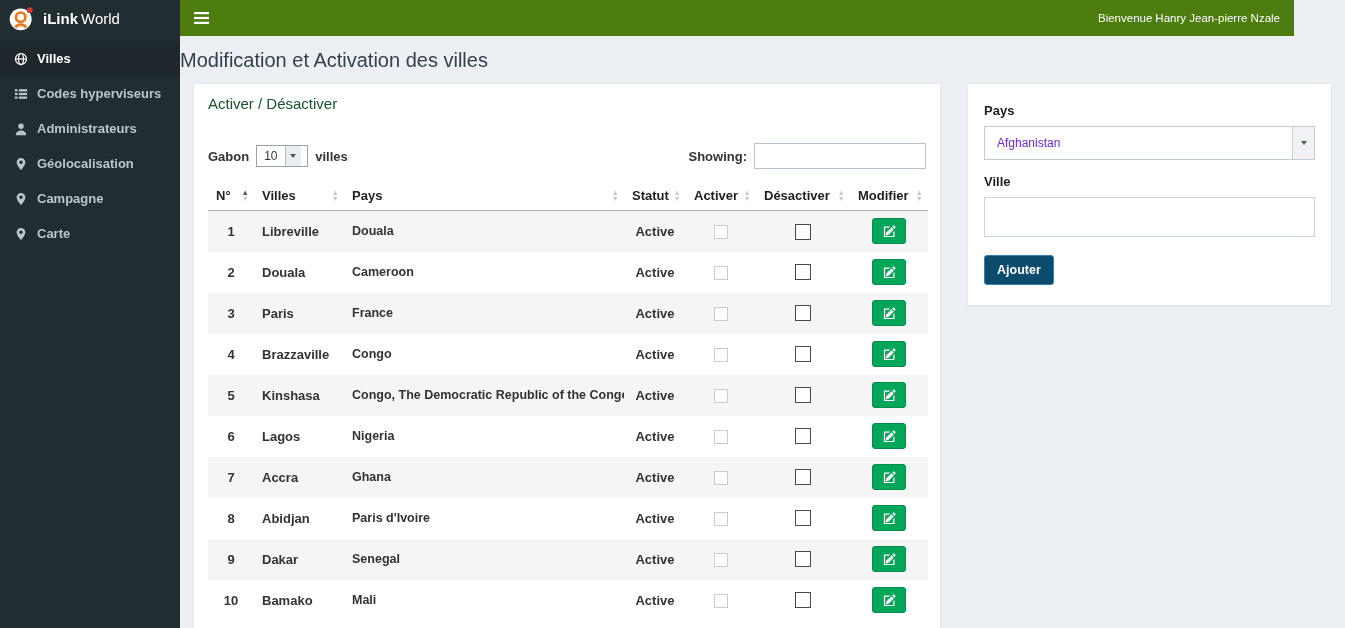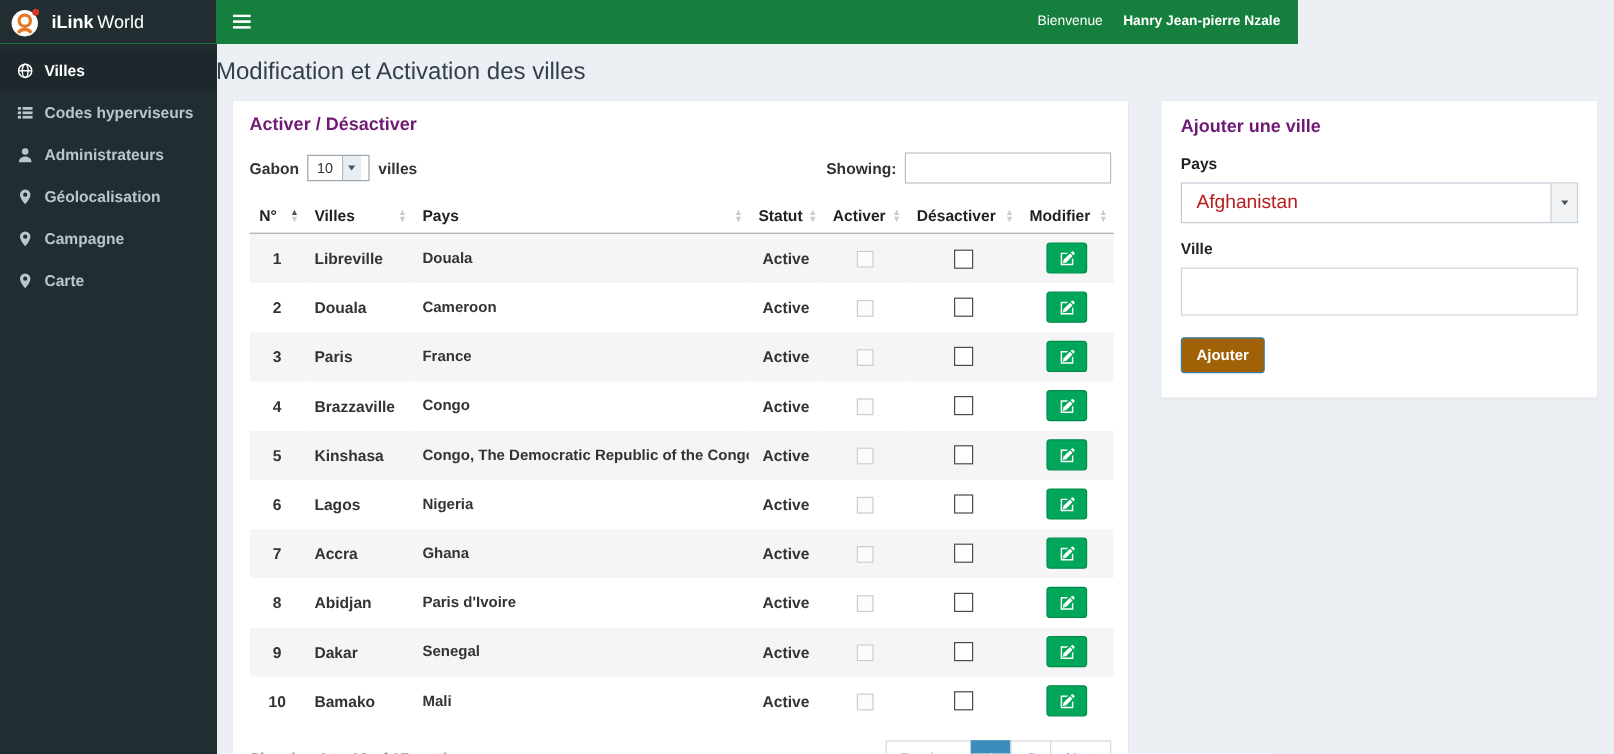--- a/index.html
+++ b/index.html
@@ -1,42 +1,42 @@
 <!DOCTYPE html>
 <html><head>
 <meta charset="utf-8">
 <style>
   *{box-sizing:border-box;margin:0;padding:0}
   html,body{width:1345px;height:628px;overflow:hidden}
   body{font-family:"Liberation Sans","DejaVu Sans",sans-serif;background:#ecf0f5;font-size:13px;color:#333}
 
   
-  .navbar{position:fixed;top:0;left:0;width:1081px;height:36px;background:#15803d;display:flex;align-items:center;z-index:10}
+  .navbar{position:fixed;top:0;left:0;width:1294px;height:36px;background:#4d7c0f;display:flex;align-items:center;z-index:10}
   .logo{width:180px;height:36px;background:#222d32;display:flex;align-items:center;gap:8px;padding-left:8px;flex:0 0 180px}
   .brand{color:#fff;font-size:15px;white-space:nowrap}
   .brand .bold{font-weight:700}
   .brand .light{font-weight:300;margin-left:3px}
   .hamburger{width:42px;height:36px;display:flex;align-items:center;justify-content:center;color:#fff;cursor:pointer}
   .nav-spacer{flex:1}
   .welcome{color:#fff;font-size:11.5px;padding-right:14px;white-space:nowrap}
-  .welcome b{font-weight:700;margin-left:17px}
+  .welcome b{font-weight:400;margin-left:3px}
 
   
   .sidebar{position:fixed;top:36px;left:0;bottom:0;width:180px;background:#222d32;padding-top:5px;z-index:9}
   .side-item{height:35px;display:flex;align-items:center;gap:9px;padding-left:14px;color:#b8c7ce;font-size:13px;font-weight:600;cursor:pointer}
   .side-item.active{background:#1e282c;color:#fff}
   .side-item svg{flex:0 0 14px}
 
   
   .content{margin-left:180px;padding-top:36px}
   .page-title{font-size:20px;font-weight:500;color:#35404d;padding:13px 20px 11px 0}
   .layout-row{display:flex;align-items:flex-start;gap:26px;padding:0 13px}
   .card{background:#fff;border:1px solid #e4e8ec;box-shadow:0 1px 1px rgba(0,0,0,.04)}
   .table-card{width:748px;padding:11px 14px 14px}
-  .card-title{font-size:15px;color:#701a75;font-weight:700;margin-bottom:15px}
+  .card-title{font-size:15px;color:#14532d;font-weight:400;margin-bottom:31px}
 
   
   .dt-controls{display:flex;justify-content:space-between;align-items:center;margin-bottom:12px}
   .length-ctl{display:flex;align-items:center;gap:7px;font-weight:600}
   .mini-select{display:inline-flex;align-items:stretch;border:1px solid #99a4ad;background:#fff;height:22px;min-width:52px;cursor:pointer}
   .mini-select .val{padding:2px 7px;font-size:12px;display:flex;align-items:center;font-weight:400}
   .mini-select .arrow{width:16px;background:#e8edf1;border-left:1px solid #b3bcc4;display:flex;align-items:center;justify-content:center}
   .caret{width:0;height:0;border-left:3.5px solid transparent;border-right:3.5px solid transparent;border-top:4.5px solid #4a5560}
   .search-ctl{display:flex;align-items:center;gap:7px;font-weight:600}
   .search-ctl input{width:172px;height:26px;border:1px solid #b9c2ca;padding:0 6px;font-size:13px}
@@ -59,24 +59,24 @@
   .dt-info{font-size:13px;font-weight:700;color:#333;padding-top:8px}
   .paginate{display:flex}
   .page-btn{min-width:34px;padding:7px 12px;border:1px solid #d4d9dd;background:#fff;color:#3c556b;font-size:12px;text-align:center;cursor:pointer;margin-left:-1px}
   .page-btn.disabled{color:#888}
   .page-btn.active{background:#3c8dbc;border-color:#3c8dbc;color:#fff;font-weight:600}
 
   
   .add-card{width:366px;padding:13px 16px 20px}
   .form-label{font-size:13px;font-weight:700;color:#222;margin:14px 0 8px}
   .big-select{display:flex;align-items:stretch;border:1px solid #c2ccd4;height:34px;background:#fff;cursor:pointer}
-  .big-select .val{flex:1;display:flex;align-items:center;padding-left:12px;font-size:16px;color:#b91c1c}
+  .big-select .val{flex:1;display:flex;align-items:center;padding-left:12px;font-size:12px;color:#6d28d9}
   .big-select .arrow{width:22px;background:#f0f2f4;border-left:1px solid #c9d2d9;display:flex;align-items:center;justify-content:center}
   .text-input{width:100%;height:40px;border:1px solid #ccd4db;padding:0 10px;font-size:14px}
-  .btn-primary{margin-top:18px;background:#a16207;border:1px solid #367fa9;color:#fff;font-size:12.5px;font-weight:600;padding:7px 12px;border-radius:3px;cursor:pointer}
+  .btn-primary{margin-top:18px;background:#0c4a6e;border:1px solid #367fa9;color:#fff;font-size:12.5px;font-weight:600;padding:7px 12px;border-radius:3px;cursor:pointer}
 </style>
 </head>
 <body>
 
 <header class="navbar">
   <div class="logo">
     <svg width="27" height="27" viewBox="0 0 32 32">
       <circle cx="15" cy="17" r="13" fill="#fdfdfd"></circle>
       <circle cx="15" cy="14.5" r="5.6" fill="none" stroke="#e87722" stroke-width="3.2"></circle>
       <path d="M8.5 26.5c1.6-2.2 3.8-3.3 6.5-3.3s4.9 1.1 6.5 3.3" stroke="#e87722" stroke-width="3.2" fill="none"></path>
@@ -388,21 +388,20 @@
         <div class="paginate">
           <div class="page-btn disabled">Previous</div>
           <div class="page-btn active">1</div>
           <div class="page-btn">2</div>
           <div class="page-btn">Next</div>
         </div>
       </div>
     </section>
 
     <section class="card add-card">
-      <h2 class="card-title">Ajouter une ville</h2>
       <div class="form-label" style="margin-top:6px">Pays</div>
       <div class="big-select">
         <span class="val">Afghanistan</span>
         <span class="arrow">
             <span class="caret"></span>
           </span>
       </div>
       <div class="form-label">Ville</div>
       <input type="text" class="text-input" value="" style="">
       <button class="btn-primary">Ajouter</button>

